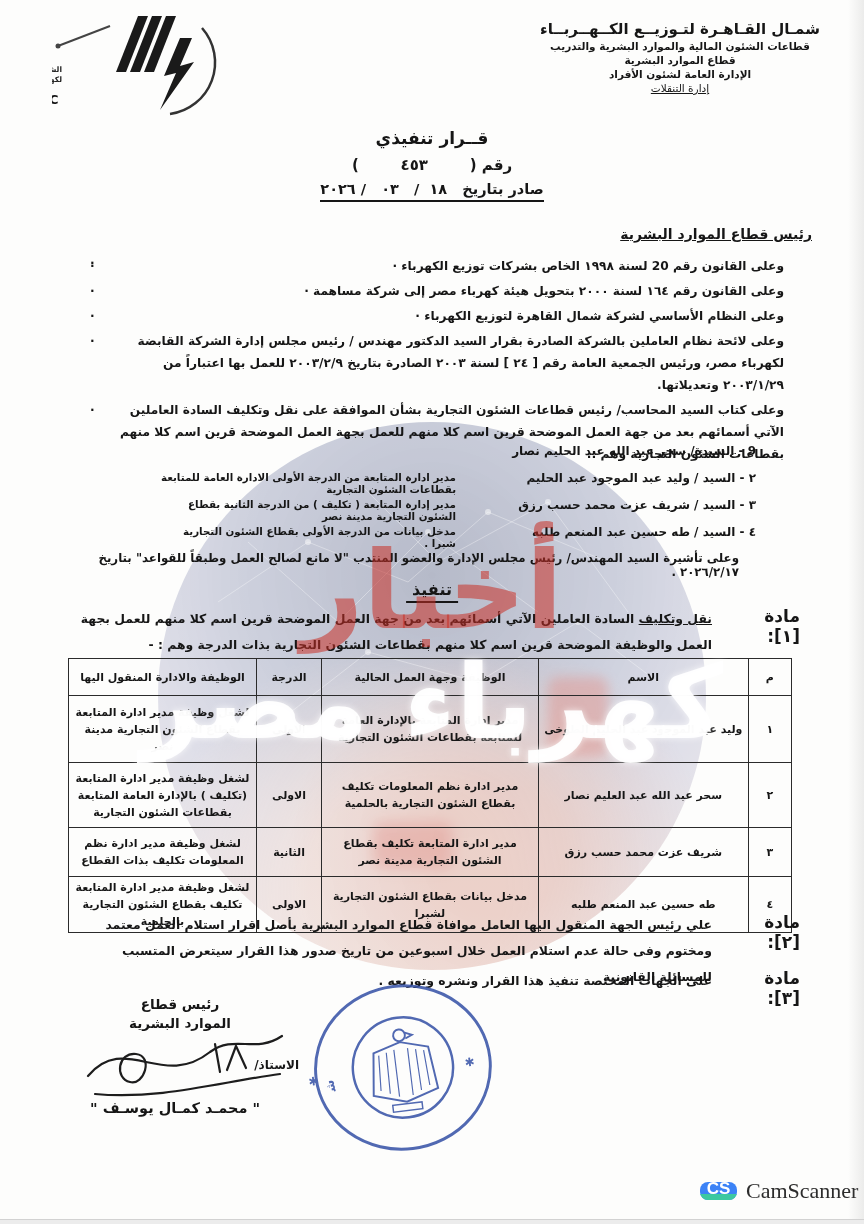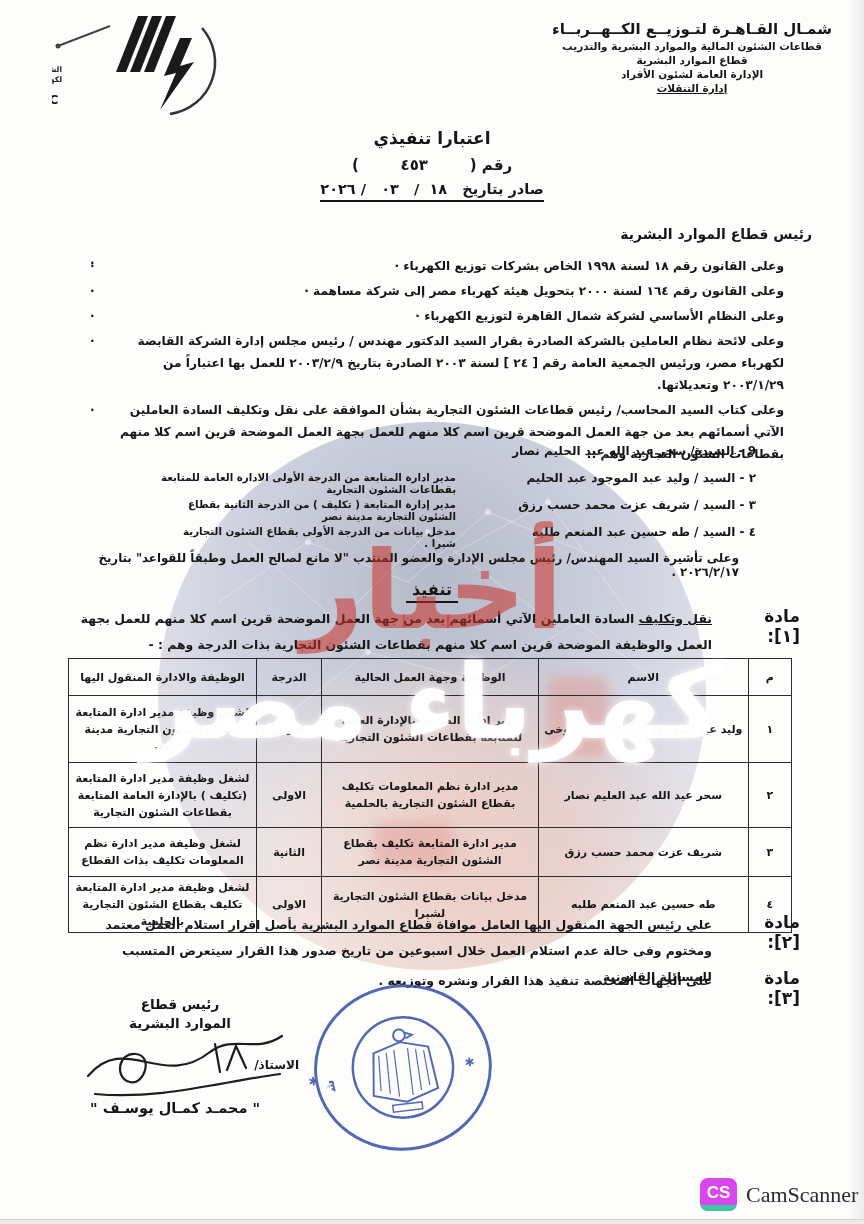--- a/index.html
+++ b/index.html
@@ -8,35 +8,35 @@
     background:#fdfdfc;overflow:hidden;direction:rtl;
     font-family:"DejaVu Sans",sans-serif;color:#161616;
   }
   .scan-edge-right{position:absolute;right:0;top:0;bottom:0;width:16px;
     background:linear-gradient(to left,rgba(110,110,110,.12),transparent);z-index:8;}
   .scan-edge-bottom{position:absolute;left:0;right:0;bottom:0;height:4px;
     background:#ececec;border-top:1px solid #d2d2d2;z-index:8;}
 
   
   .logo{position:absolute;left:52px;top:10px;width:175px;height:112px;z-index:2;}
-  .org{position:absolute;right:12px;top:20px;width:320px;text-align:center;z-index:2;}
+  .org{position:absolute;right:24px;top:20px;width:320px;text-align:center;z-index:2;}
   .org .l1{font-size:15px;font-weight:bold;letter-spacing:1px;}
   .org .l2,.org .l3,.org .l4{font-size:10.5px;font-weight:bold;margin-top:2px;}
-  .org .l5{font-size:10.5px;font-weight:bold;margin-top:2px;text-decoration:underline;}
+  .org .l5{font-size:10.5px;font-weight:normal;margin-top:2px;text-decoration:underline;}
 
   
   .title{position:absolute;left:50%;top:128px;transform:translateX(-50%);
     text-align:center;z-index:2;width:420px;}
   .title .kind{font-size:17px;font-weight:bold;}
   .title .num{font-size:15px;font-weight:bold;margin-top:8px;white-space:pre;}
   .title .date{display:inline-block;font-size:14.5px;font-weight:bold;margin-top:7px;
     white-space:pre;border-bottom:2px solid #161616;padding-bottom:3px;}
 
   .section-heading{position:absolute;right:52px;top:226px;font-size:14px;font-weight:bold;
-    z-index:2;text-align:right;}
+    text-decoration:underline;z-index:2;text-align:right;}
 
   
   .bullets{position:absolute;left:88px;right:80px;top:252px;z-index:2;list-style:none;margin:0;padding:0;}
   .bullets li{position:relative;padding-left:18px;text-align:right;font-size:12.2px;
     font-weight:bold;line-height:22px;margin-bottom:3px;}
   .bullets li .dot{position:absolute;left:2px;top:0;}
 
   
   .names{position:absolute;left:150px;right:108px;top:444px;z-index:2;}
   .names .row{display:flex;align-items:flex-start;height:27px;}
@@ -100,21 +100,21 @@
   .wm-red{position:absolute;left:0;right:0;top:532px;text-align:center;z-index:4;
     font-size:108px;line-height:1.1;font-weight:bold;color:rgba(201,48,38,.55);
     pointer-events:none;}
   .wm-white{position:absolute;left:0;right:0;top:642px;text-align:center;z-index:5;
     font-size:102px;line-height:1.2;font-weight:bold;color:rgba(255,255,255,.94);
     letter-spacing:4px;text-shadow:0 0 7px rgba(255,255,255,.75);pointer-events:none;}
 
   
   .camscanner{position:absolute;left:700px;top:1178px;z-index:6;display:flex;align-items:center;
     direction:ltr;}
-  .cs-box{width:37px;height:33px;border-radius:8px;background:#d946ef;position:relative;
+  .cs-box{width:37px;height:18px;border-radius:8px;background:#3b82f6;position:relative;
     overflow:hidden;display:flex;align-items:center;justify-content:center;text-align:right;}
   .cs-box .cs-txt{color:#fff;font-weight:bold;font-size:17px;font-family:"Liberation Sans",sans-serif;
     margin-top:-4px;}
   .cs-box .cs-strip{position:absolute;left:0;right:0;bottom:0;height:6px;background:#3cc8a0;}
   .cs-label{margin-left:9px;font-family:"Liberation Serif",serif;font-size:22px;color:#2c2c2c;}
 </style>
 </head>
 <body>
 
 <div class="page">
@@ -165,33 +165,33 @@
 
   <div class="org">
     <div class="l1">شمـال القـاهـرة لتـوزيــع الكــهــربــاء</div>
     <div class="l2">قطاعات الشئون المالية والموارد البشرية والتدريب</div>
     <div class="l3">قطاع الموارد البشرية</div>
     <div class="l4">الإدارة العامة لشئون الأفراد</div>
     <div class="l5">إدارة التنقلات</div>
   </div>
 
   <div class="title">
-    <div class="kind">اعتبارا تنفيذي</div>
+    <div class="kind">قــرار تنفيذي</div>
     <div class="num">رقم (        ٤٥٣        )</div>
     <div><span class="date">صادر بتاريخ   ١٨  /   ٠٣   / ٢٠٢٦</span></div>
   </div>
 
   <div class="section-heading">رئيس قطاع الموارد البشرية</div>
 
   <ul class="bullets">
     <li>
       <span class="dot">·</span>
     </li>
     <li>
-      <span>وعلى القانون رقم ١٨ لسنة ١٩٩٨ الخاص بشركات توزيع الكهرباء ·</span>
+      <span>وعلى القانون رقم 20 لسنة ١٩٩٨ الخاص بشركات توزيع الكهرباء ·</span>
       <span class="dot">·</span>
     </li>
     <li>
       <span>وعلى القانون رقم ١٦٤ لسنة ٢٠٠٠ بتحويل هيئة كهرباء مصر إلى شركة مساهمة ·</span>
       <span class="dot">·</span>
     </li>
     <li>
       <span>وعلى النظام الأساسي لشركة شمال القاهرة لتوزيع الكهرباء ·</span>
       <span class="dot">·</span>
     </li>

